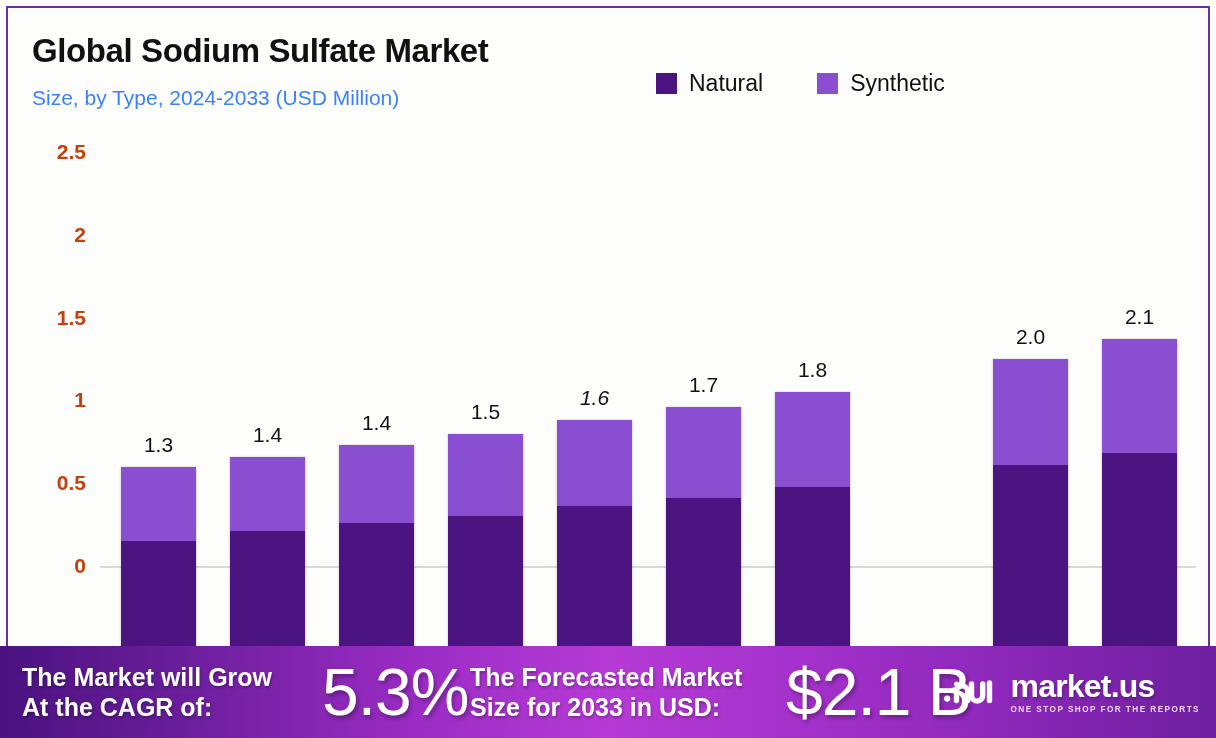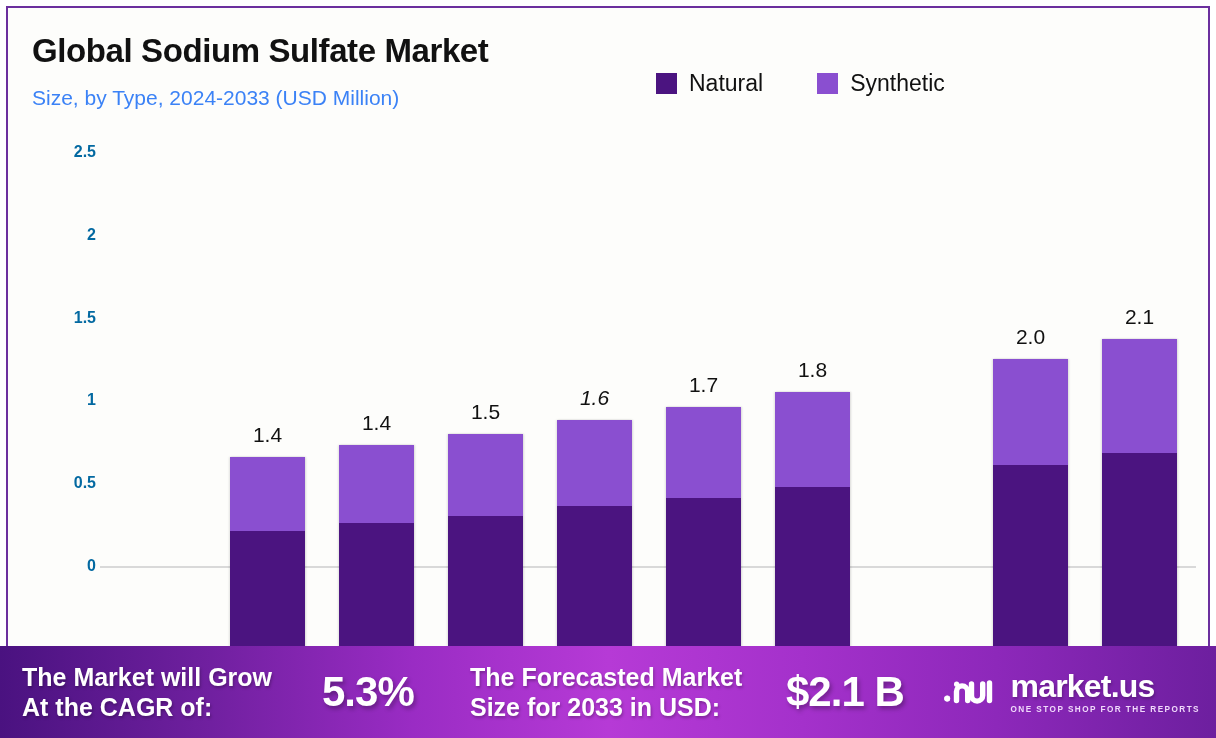--- a/index.html
+++ b/index.html
@@ -99,25 +99,25 @@
   .y-axis {
     position: absolute;
     left: 0;
     top: 0;
     width: 96px;
     height: 100%;
   }
 
   .y-tick {
     position: absolute;
-    right: 8px;
+    right: 18px;
     transform: translateY(-50%);
-    font-size: 16px;
-    font-weight: bold;
-    color: #0369a1;
+    font-size: 21px;
+    font-weight: bold;
+    color: #c2410c;
     white-space: nowrap;
   }
 
   .baseline {
     position: absolute;
     left: 92px;
     right: 12px;
     height: 2px;
     background: #d9d9d9;
   }
@@ -204,22 +204,22 @@
     color: #ffffff;
     font-weight: bold;
     font-size: 25px;
     line-height: 1.18;
     text-shadow: 1px 2px 3px rgba(0,0,0,0.28);
     white-space: nowrap;
   }
 
   .f-big {
     color: #ffffff;
-    font-weight: bold;
-    font-size: 42px;
+    font-weight: normal;
+    font-size: 66px;
     line-height: 1;
     letter-spacing: -1px;
     text-shadow: 2px 3px 4px rgba(0,0,0,0.30);
     white-space: nowrap;
   }
 
   .f-block-1 { position: absolute; left: 22px;  top: 50%; transform: translateY(-50%); }
   .f-cagr    { position: absolute; left: 322px; top: 50%; transform: translateY(-50%); }
   .f-block-2 { position: absolute; left: 470px; top: 50%; transform: translateY(-50%); }
   .f-size    { position: absolute; left: 786px; top: 50%; transform: translateY(-50%); }
@@ -283,20 +283,27 @@
       <div class="y-axis" id="y-axis">
           <div class="y-tick" style="top: 438px;">0</div>
           <div class="y-tick" style="top: 355.2px;">0.5</div>
           <div class="y-tick" style="top: 272.4px;">1</div>
           <div class="y-tick" style="top: 189.6px;">1.5</div>
           <div class="y-tick" style="top: 106.8px;">2</div>
           <div class="y-tick" style="top: 24px;">2.5</div>
         </div>
       <div class="baseline" id="baseline" style="top: 438px;"></div>
       <div class="bars" id="bars">
+          <div class="bar-group" style="left: 1.55%; width: 6.9%; bottom: 48px; height: 215.28px;">
+            <div class="bar-stack" style="height: 215.28px;">
+              <div class="seg-synthetic" style="height: 74.52px; background: rgb(138, 79, 208);"></div>
+              <div class="seg-natural" style="height: 140.76px; background: rgb(75, 20, 128);"></div>
+            </div>
+            <div class="bar-value" style="bottom: 225.28px;">1.3</div>
+          </div>
           <div class="bar-group" style="left: 11.55%; width: 6.9%; bottom: 48px; height: 225.216px;">
             <div class="bar-stack" style="height: 225.216px;">
               <div class="seg-synthetic" style="height: 74.52px; background: rgb(138, 79, 208);"></div>
               <div class="seg-natural" style="height: 150.696px; background: rgb(75, 20, 128);"></div>
             </div>
             <div class="bar-value" style="bottom: 235.216px;">1.4</div>
           </div>
           <div class="bar-group" style="left: 21.55%; width: 6.9%; bottom: 48px; height: 236.808px;">
             <div class="bar-stack" style="height: 236.808px;">
               <div class="seg-synthetic" style="height: 77.832px; background: rgb(138, 79, 208);"></div>

